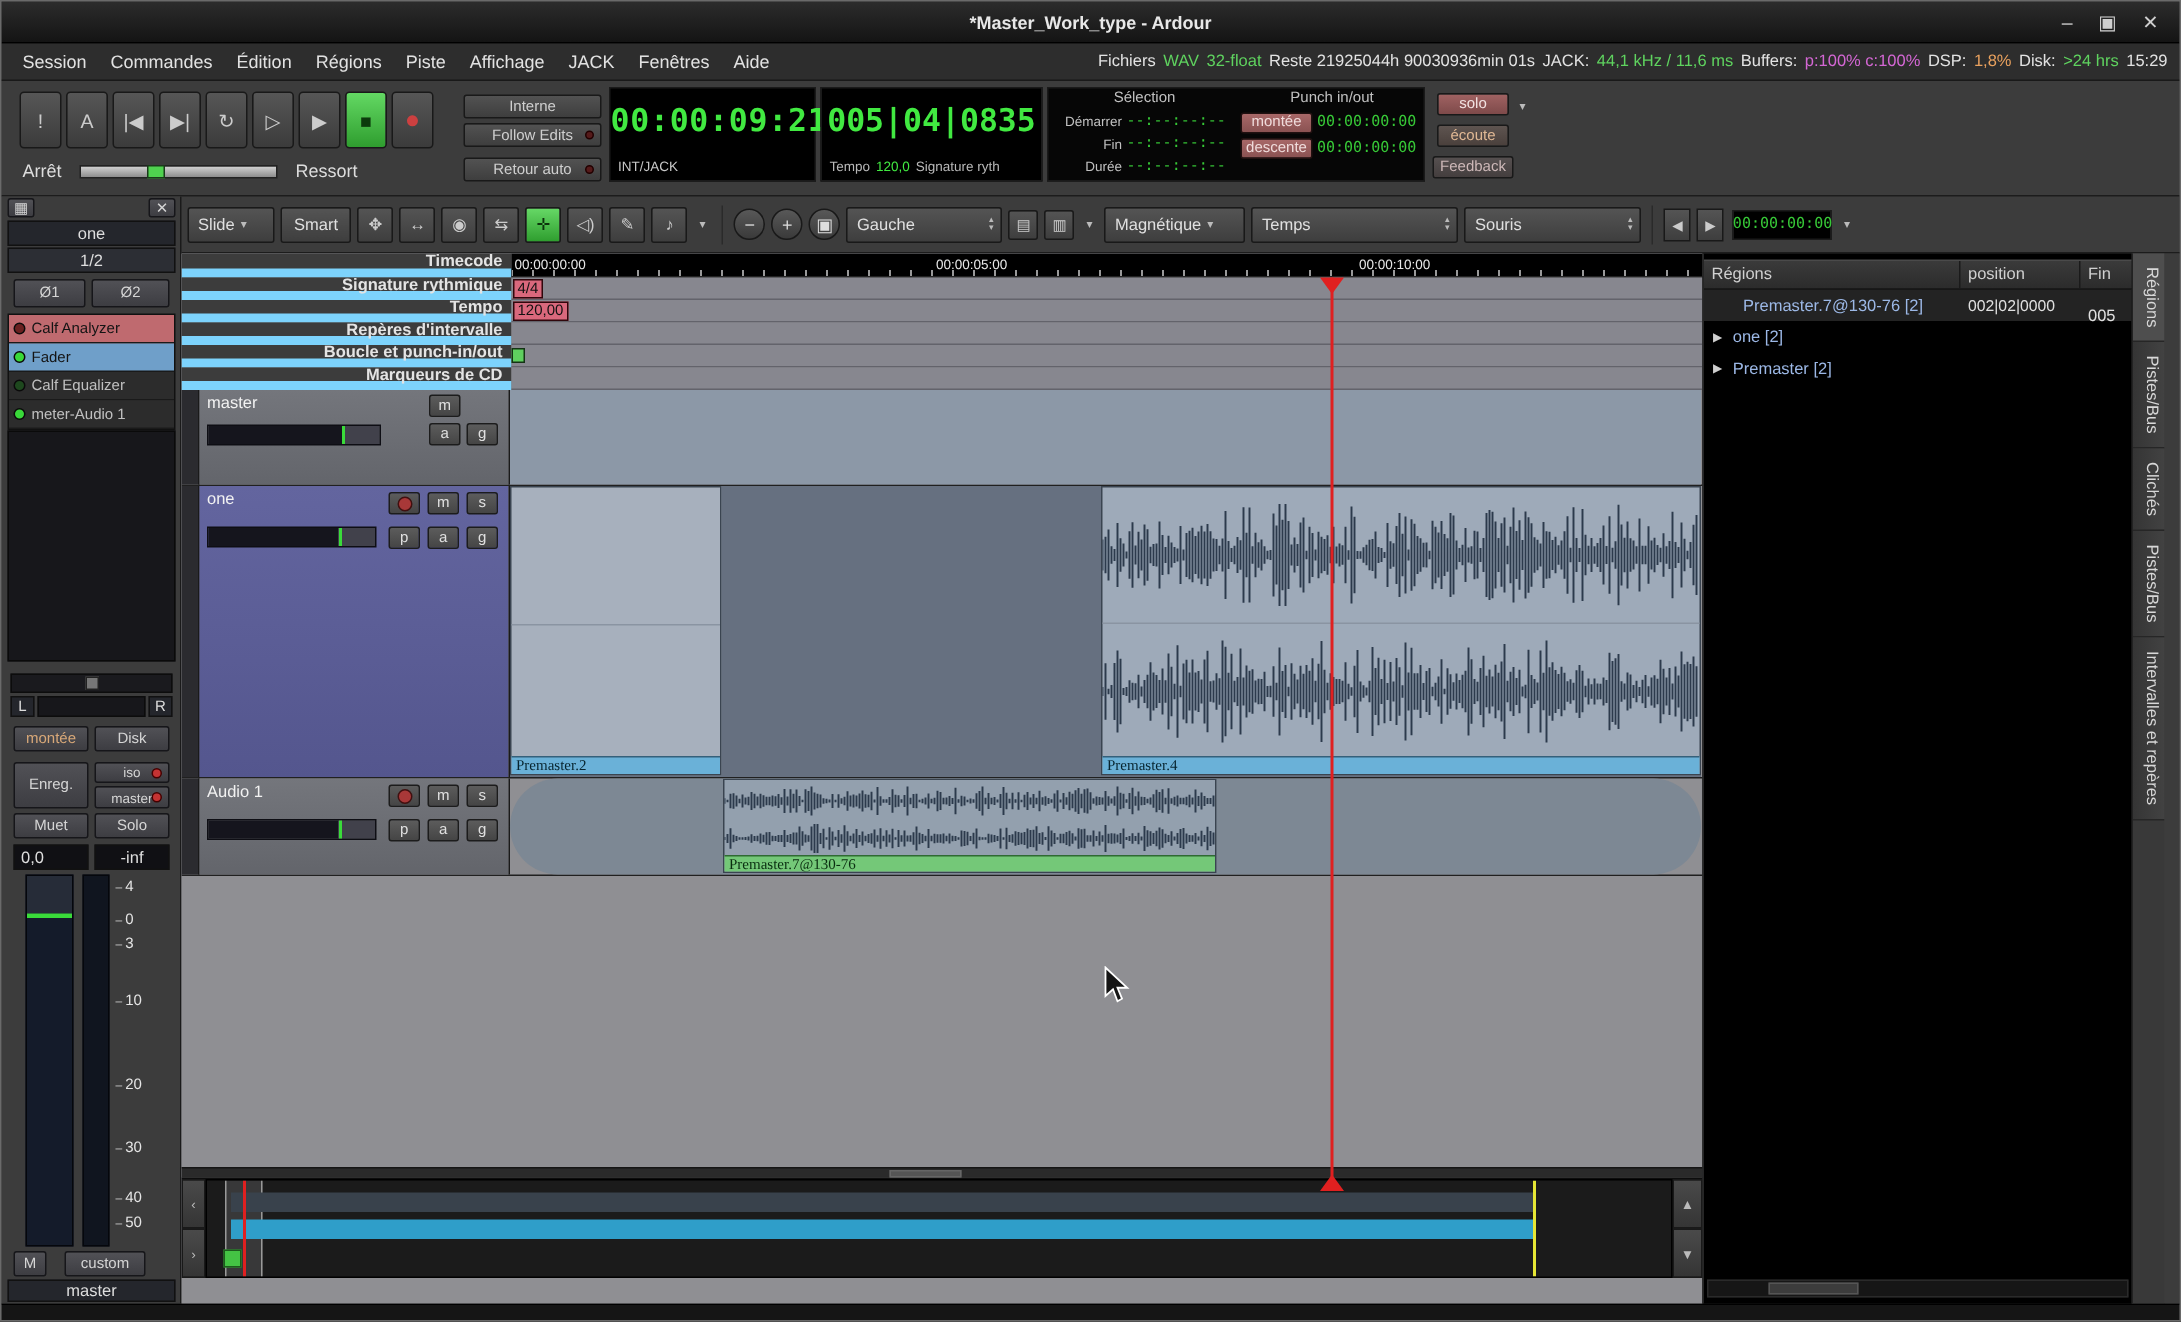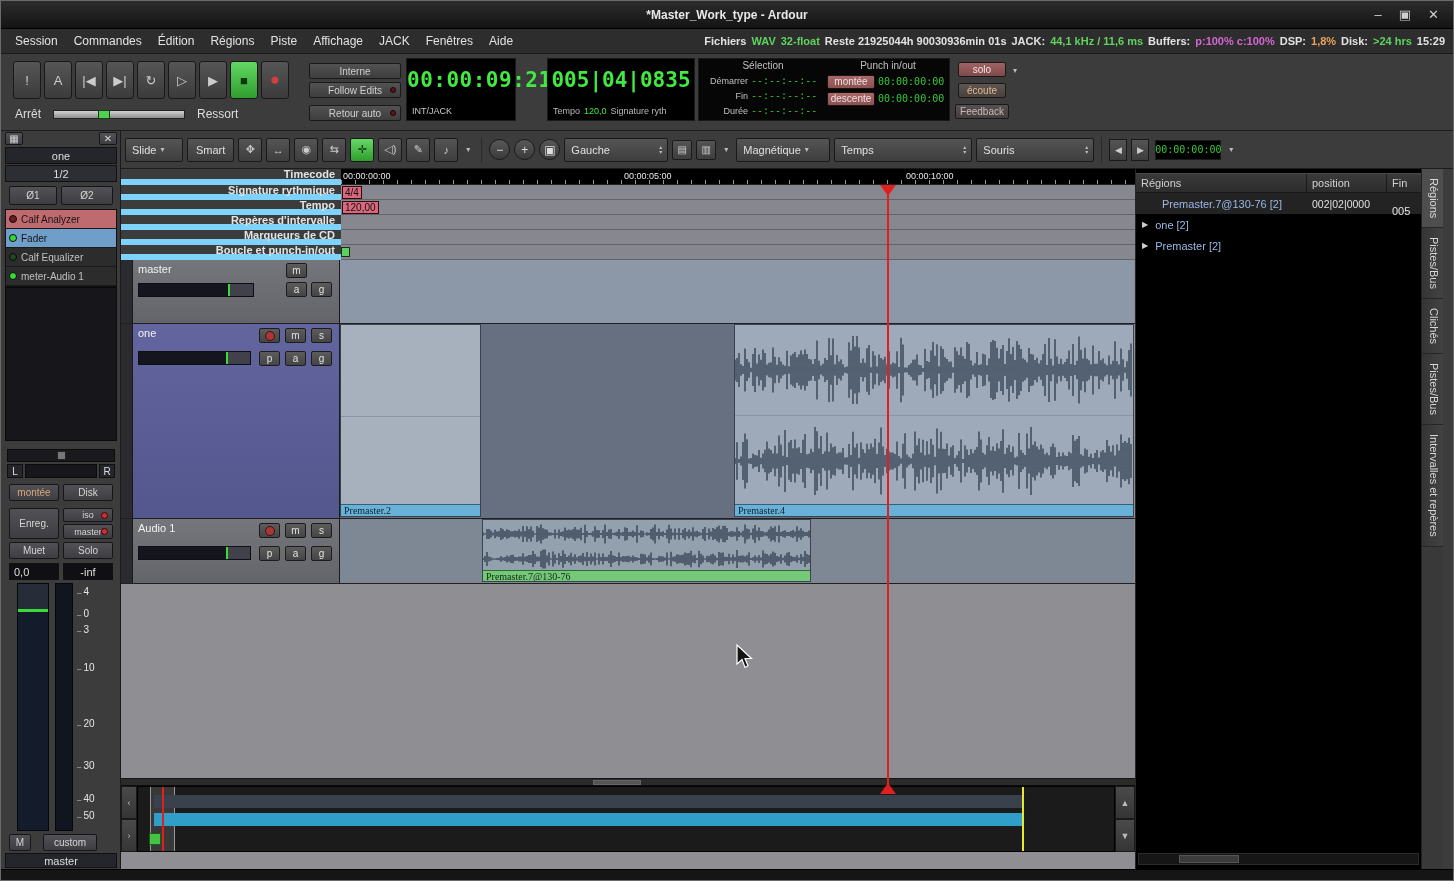--- a/index.html
+++ b/index.html
@@ -5,38 +5,38 @@
 *{box-sizing:border-box;margin:0;padding:0;}
 html,body{width:1454px;height:881px;}
 body{background:#111;font-family:"Liberation Sans",sans-serif;color:#ddd;}
 #win{position:relative;width:1454px;height:881px;background:#3c3c3c;overflow:hidden;border:1px solid #6a6a6a;}
 
 .titlebar{height:28px;background:linear-gradient(#2c2c2c,#141414);display:flex;align-items:center;justify-content:center;position:relative;border-bottom:1px solid #000;}
 .title{font-size:12px;font-weight:bold;color:#e8e8e8;}
 .winctl{position:absolute;right:14px;display:flex;gap:17px;color:#cfcfcf;font-size:13px;}
 .menubar{height:25px;background:#2d2d2d;border-bottom:1px solid #191919;display:flex;align-items:center;padding:0 6px;font-size:12px;}
 .menu-item{padding:3px 8px;color:#e2e2e2;}
-.statusline{margin-left:auto;display:flex;gap:5px;font-size:11px;white-space:nowrap;align-items:center;color:#e2e2e2;padding-right:2px;font-weight:bold;}
+.statusline{margin-left:auto;display:flex;gap:5px;font-size:11px;white-space:nowrap;align-items:center;color:#e2e2e2;padding-right:2px;}
 .sg{color:#5fd35f;} .sm{color:#d467d4;} .so{color:#e9a15e;}
 
 .transport{height:77px;background:#3c3c3c;border-bottom:1px solid #1c1c1c;position:relative;font-size:11px;}
 .tbtn-row{position:absolute;left:12px;top:7px;display:flex;gap:3px;}
 .tbtn{width:28px;height:38px;background:linear-gradient(#565656,#3b3b3b);border:1px solid #191919;border-radius:3px;color:#ccc;font-size:13px;display:flex;align-items:center;justify-content:center;}
 .tbtn.stop-active{background:linear-gradient(#63d863,#2f9e2f);color:#0c3a0c;}
 .tbtn.rec{color:#cc4040;font-size:17px;}
 .shuttle{position:absolute;left:14px;top:53px;display:flex;align-items:center;gap:12px;}
 .shuttle .lbl{font-size:12px;color:#ddd;}
 .shuttle-groove{width:132px;height:9px;background:linear-gradient(#d2d2d2,#8d8d8d);border:1px solid #222;position:relative;}
 .shuttle-pos{position:absolute;left:44px;top:-1px;width:12px;height:9px;background:#4fd24f;border:1px solid #1a3a1a;}
 .mode-col{position:absolute;left:308px;top:9px;width:92px;display:flex;flex-direction:column;gap:3px;}
 .mode-btn{height:16px;background:linear-gradient(#525252,#3e3e3e);border:1px solid #191919;border-radius:2px;color:#cfcfcf;font-size:10px;display:flex;align-items:center;justify-content:center;position:relative;}
 .mode-btn .led{position:absolute;right:4px;width:6px;height:6px;border-radius:50%;background:#551a1a;border:1px solid #200;}
 .clock{background:#000;border:1px solid #1a1a1a;position:absolute;}
 .digits{font-family:"DejaVu Sans Mono",monospace;color:#41e941;font-weight:bold;}
-.clock-main{left:405px;top:4px;width:110px;height:63px;}
+.clock-main{left:405px;top:4px;width:138px;height:63px;}
 .clock-main .digits{font-size:21px;letter-spacing:.5px;display:block;text-align:center;margin-top:9px;}
 .clock-sub{position:absolute;left:5px;bottom:4px;font-size:9px;color:#c8c8c8;}
 .clock-bbt{left:546px;top:4px;width:148px;height:63px;}
 .clock-bbt .digits{font-size:21px;display:block;text-align:center;margin-top:9px;}
 .clock-bbt .subrow{position:absolute;left:5px;right:2px;bottom:4px;font-size:9px;color:#b8b8b8;display:flex;gap:4px;overflow:hidden;white-space:nowrap;}
 .clock-bbt .g{color:#41e941;}
 .selpanel{position:absolute;left:697px;top:4px;width:252px;height:63px;background:#060606;border:1px solid #1a1a1a;display:flex;}
 .sel-col{width:128px;padding-top:1px;}
 .sel-hdr{text-align:center;font-size:10px;color:#c0c0c0;height:13px;}
 .sel-row{display:flex;align-items:center;height:15px;}
@@ -84,21 +84,21 @@
 .tname{position:absolute;left:5px;top:3px;font-size:11px;color:#f2f2f2;}
 .hb{position:absolute;width:21px;height:15px;background:linear-gradient(#5c5c5c,#454545);border:1px solid #1c1c1c;border-radius:2px;color:#e0e0e0;font-size:10px;display:flex;align-items:center;justify-content:center;line-height:1;}
 .hb.rec::before{content:"";width:8px;height:8px;border-radius:50%;background:#a83838;border:1px solid #401010;}
 .tfader{position:absolute;height:14px;background:linear-gradient(to right,#15151d 0 78%,#41414b 78%);border:1px solid #0e0e14;}
 .tfader .fpos{position:absolute;left:78%;top:0;bottom:0;width:2px;background:#3adb3a;}
 .tk-master .thead{background:linear-gradient(#74767c,#63656b);}
 .tk-master .tbody{background:#8c98a7;}
 .tk-one .thead{background:linear-gradient(#63659f,#54568e);}
 .tk-one .tbody{background:#667080;}
 .tk-audio1 .thead{background:linear-gradient(#74767c,#63656b);}
-.tk-audio1 .tbody{background:#7d8894;}
+.tk-audio1 .tbody{background:#7d8894;border-radius:32px;}
 .region{position:absolute;border:1px solid #3a4450;}
 .namebar{position:absolute;left:0;right:0;bottom:0;font-size:10px;line-height:12px;height:12px;padding-left:3px;color:#07242e;overflow:hidden;white-space:nowrap;}
 .nb-blue{background:#6ab1d8;border-top:1px solid #35607a;}
 .nb-green{background:#74c878;border-top:1px solid #2f6a33;color:#0a2e10;height:11px;line-height:11px;}
 .r-pm2{left:0;top:0;width:141px;height:193px;background:#a7b0bd;}
 .r-pm4{left:394px;top:0;width:400px;height:193px;background:#9eaab9;}
 .chline{position:absolute;left:0;right:0;height:1px;background:#8a94a2;}
 .r-pm7{left:142px;top:0;width:329px;height:63px;background:#93a0ae;}
 svg.wave{position:absolute;left:0;}
 .canvas-filler{height:194px;background:#8f8f93;}
@@ -462,28 +462,28 @@
               <div class="rul-label">Tempo</div>
               <div class="rul-content">
                   <span class="chip">120,00</span>
                 </div>
             </div>
             <div class="ruler-row" style="height:15px">
               <div class="rul-label">Repères d'intervalle</div>
               <div class="rul-content"></div>
             </div>
             <div class="ruler-row" style="height:15px">
-              <div class="rul-label">Marqueurs de CD</div>
-              <div class="rul-content"></div>
-            </div>
-            <div class="ruler-row" style="height:15px">
               <div class="rul-label">Boucle et punch-in/out</div>
               <div class="rul-content">
                   <div class="loopchip"></div>
                 </div>
+            </div>
+            <div class="ruler-row" style="height:15px">
+              <div class="rul-label">Marqueurs de CD</div>
+              <div class="rul-content"></div>
             </div>
           </div>
 
           <div class="track tk-master" style="height:64px">
             <div class="tgutter"></div>
             <div class="thead">
               <div class="tname">master</div>
               <div class="hb" style="left:153px;top:3px">m</div>
               <div class="hb" style="left:153px;top:22px">a</div>
               <div class="hb" style="left:178px;top:22px">g</div>

